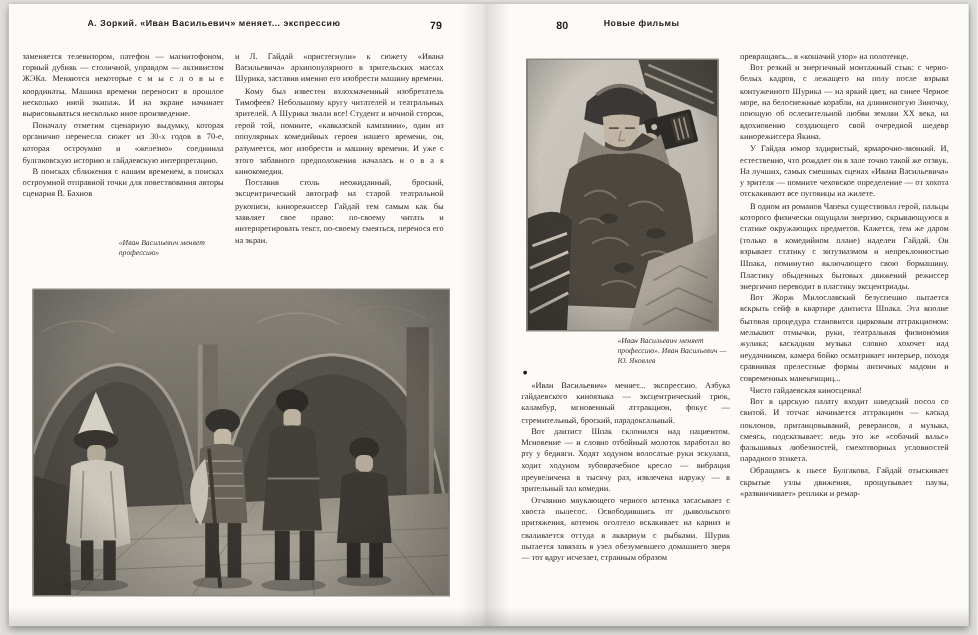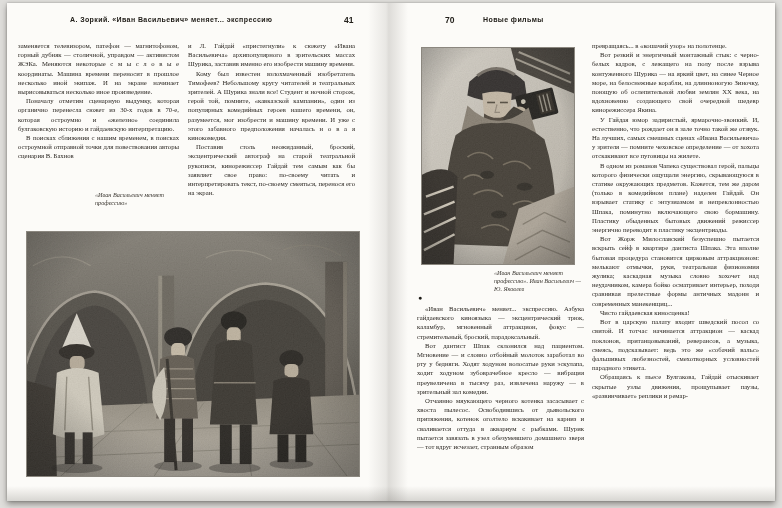--- a/index.html
+++ b/index.html
@@ -56,21 +56,21 @@
     position:absolute;font-size:7px;color:#1c1a16;line-height:7px;
   }
 </style>
 </head>
 <body>
 
 <div class="spread">
   <div class="sheet"></div>
 
   <div class="runhead" style="left:70px;top:16px;">А. Зоркий. «Иван Васильевич» меняет... экспрессию</div>
-  <div class="folio" style="left:344px;top:15px;">41</div>
+  <div class="folio" style="left:344px;top:15px;">79</div>
 
   <div class="col" style="left:18px;top:41px;width:161px;height:150px;">
     <p class="noind">заменяется телевизором, патефон — магнитофоном, горный дубняк — столичной, управдом — активистом ЖЭКа. Меняются некоторые с м ы с л о в ы е  координаты. Машина времени переносит в прошлое несколько иной экипаж. И на экране начинает вырисовываться несколько иное произведение.</p>
     <p>Поначалу отметим сценарную выдумку, которая органично перенесла сюжет из 30-х годов в 70-е, которая остроумно и «железно» соединила булгаковскую историю и гайдаевскую интерпретацию.</p>
     <p>В поисках сближения с нашим временем, в поисках остроумной отправной точки для повествования авторы сценария В. Бахнов</p>
   </div>
 
   <div class="caption" style="left:95px;top:191px;width:88px;">«Иван Васильевич меняет профессию»</div>
 
   <div class="col" style="left:188px;top:41px;width:167px;height:186px;">
@@ -173,21 +173,21 @@
         <path d="M248 150 Q266 143 284 150 L288 204 L244 204 Z" fill="#27231d"></path>
         <rect x="252" y="204" width="11" height="28" fill="#17140f"></rect>
         <rect x="270" y="204" width="11" height="28" fill="#17140f"></rect>
         <ellipse cx="266" cy="234" rx="22" ry="5" fill="rgba(20,18,14,0.35)"></ellipse>
       </g>
       <rect width="334" height="246" fill="url(#p1vig)"></rect>
       <rect width="334" height="246" filter="url(#gr1)"></rect>
     </svg>
   </div>
 
-  <div class="folio" style="left:445px;top:15px;">70</div>
+  <div class="folio" style="left:445px;top:15px;">80</div>
   <div class="runhead" style="left:483px;top:16px;">Новые фильмы</div>
 
   <div class="photo" style="left:421px;top:47px;width:154px;height:218px;">
     <svg viewBox="0 0 154 218" preserveAspectRatio="none">
       <defs>
         <linearGradient id="p2wall" x1="0" y1="0" x2="1" y2="1">
           <stop offset="0" stop-color="#d3cec4"></stop>
             <stop offset="1" stop-color="#b4aea2"></stop>
         </linearGradient>
         <radialGradient id="p2vig" cx="50%" cy="45%" r="80%">

